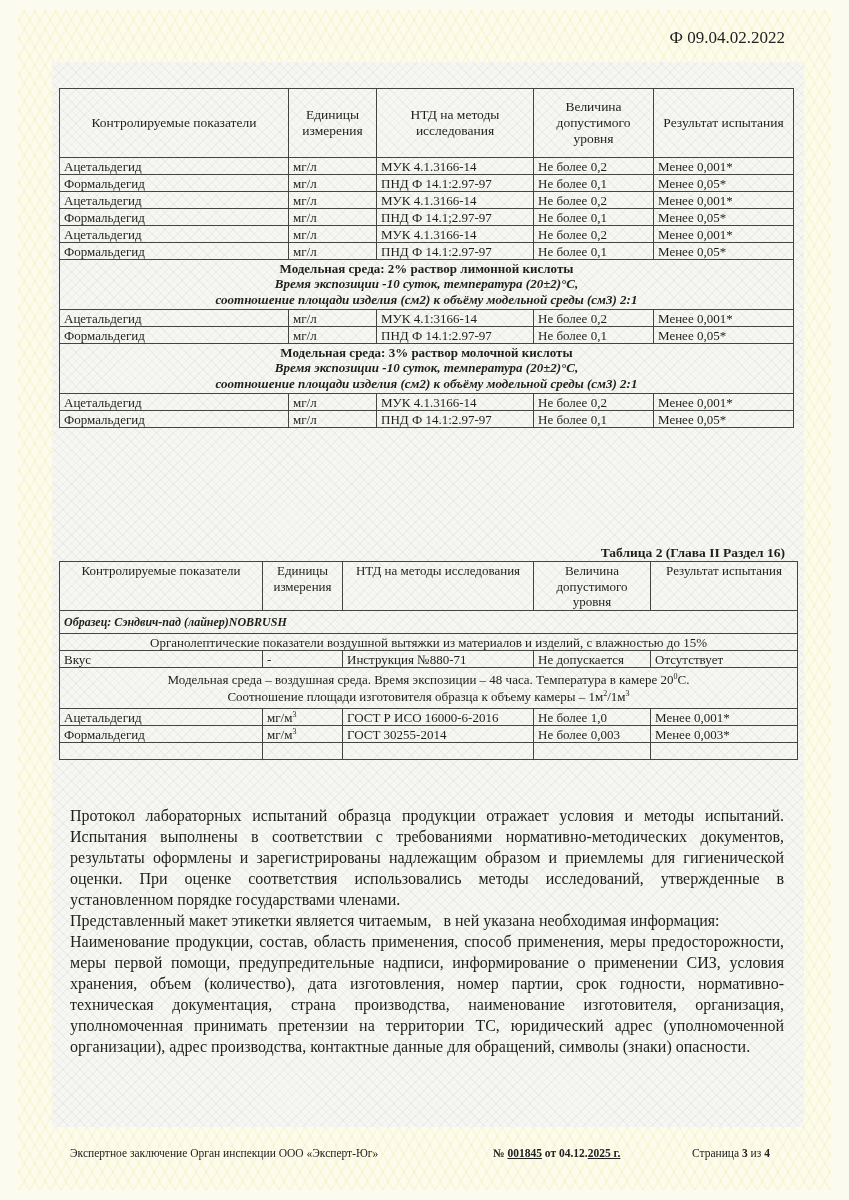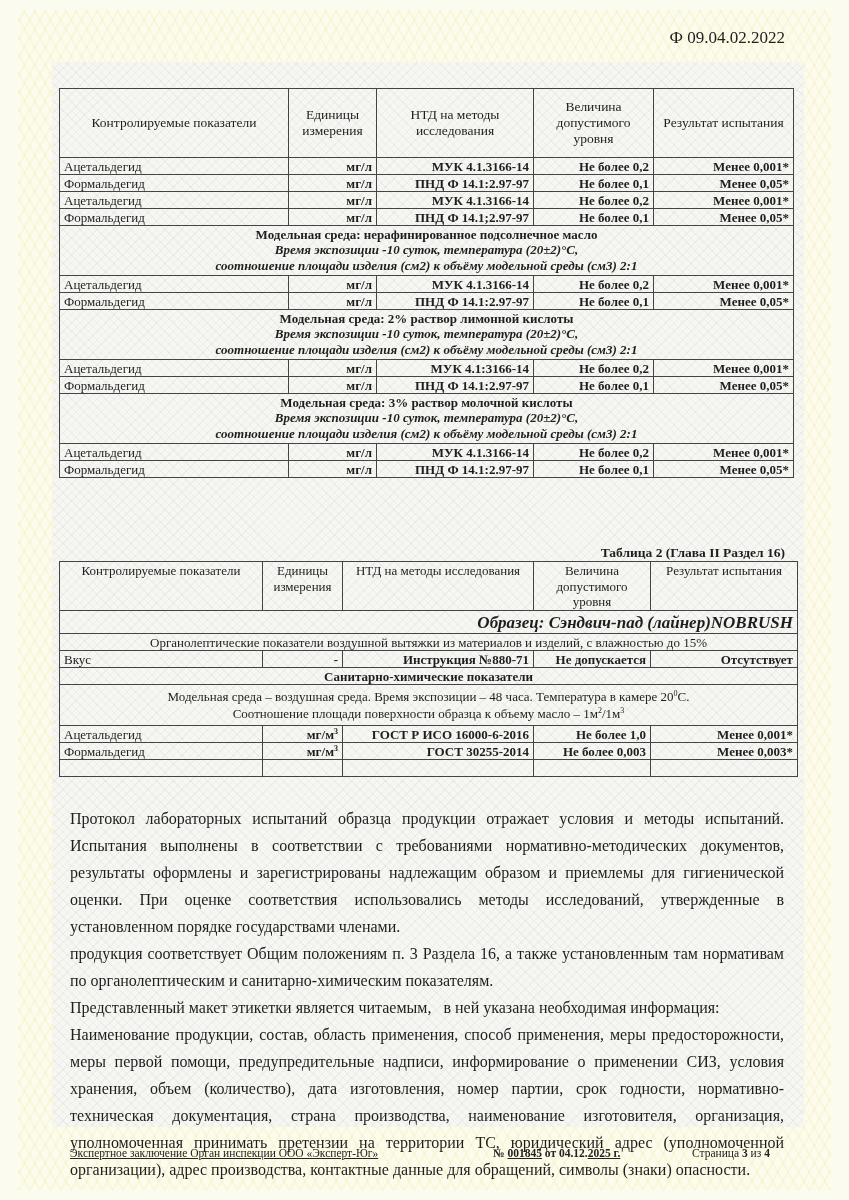--- a/index.html
+++ b/index.html
@@ -25,45 +25,45 @@
   }
   .form-code {
     position: absolute; right: 64px; top: 28px;
     font-size: 17px; color: #222;
   }
   table { border-collapse: collapse; position: absolute; table-layout: fixed; }
   td, th { border: 1px solid #444; font-weight: normal; padding: 0 4px; line-height: 15px; font-size: 13px; }
   #t1 { left: 59px; top: 88px; width: 734px; }
   #t1 th { height: 68px; vertical-align: middle; text-align: center; font-size: 13.5px; line-height: 16px; }
   #t1 td { height: 16px; }
-  .c { text-align: right; font-weight: bold; }
+  .c { text-align: left; }
   .l { text-align: left; }
   .section-cell { text-align: center; padding: 1px 4px; }
   .section-title { font-weight: bold; font-size: 13px; line-height: 15px; }
   .section-sub { font-style: italic; font-weight: bold; font-size: 13px; line-height: 16px; }
   .table2-caption {
     position: absolute; right: 64px; top: 545px; font-weight: bold; font-size: 13.5px;
   }
   #t2 { left: 59px; top: 561px; width: 738px; }
   #t2 th { height: 47px; vertical-align: top; text-align: center; font-size: 13px; line-height: 15.5px; padding-top: 1px; }
   #t2 td { height: 16px; }
-  .sample-title { font-style: italic; font-weight: bold; font-size: 17px; text-align: right; height: 22px !important; }
+  .sample-title { font-style: italic; font-weight: bold; font-size: 12px; text-align: left; height: 22px !important; }
   .organo-cap { text-align: center; font-size: 13px; }
   .sanit-title { text-align: center; font-weight: bold; font-size: 13px; }
   .model-air { text-align: center; font-size: 13px; line-height: 17px; padding: 3px 4px; }
   sup { font-size: 8px; line-height: 0; }
   .body-text {
     position: absolute; left: 70px; top: 805px; width: 714px;
-    font-size: 16px; line-height: 27px; text-align: justify;
+    font-size: 16px; line-height: 21px; text-align: justify;
   }
   .body-text p { margin: 0; }
   .footer {
     position: absolute; left: 70px; top: 1147px; width: 720px; font-size: 11.5px; color: #222;
   }
-  .footer .f-left { position: absolute; left: 0; top: 0; text-decoration: underline; }
+  .footer .f-left { position: absolute; left: 0; top: 0; }
   .footer .f-num { position: absolute; left: 395px; top: 0; font-weight: bold; margin-left: 28px; }
   .footer .f-num u { text-decoration: underline; }
   .footer .f-page { position: absolute; left: 622px; top: 0; }
   .footer .f-page b { font-weight: bold; }
 </style>
 </head>
 <body>
 
 <div class="border-frame"></div>
 <div class="inner-area"></div>
@@ -110,27 +110,20 @@
         <td class="c">Менее 0,001*</td>
       </tr>
       <tr>
         <td class="l">Формальдегид</td>
         <td class="c">мг/л</td>
         <td class="c">ПНД Ф 14.1;2.97-97</td>
         <td class="c">Не более 0,1</td>
         <td class="c">Менее 0,05*</td>
       </tr>
       <tr>
-        <td colspan="5" class="section-cell">
-          <div class="section-title">Модельная среда: нерафинированное подсолнечное масло</div>
-          <div class="section-sub">Время экспозиции -10 суток, температура (20±2)°С,</div>
-          <div class="section-sub">соотношение площади изделия (см2) к объёму модельной среды (см3) 2:1</div>
-        </td>
-      </tr>
-      <tr>
         <td class="l">Ацетальдегид</td>
         <td class="c">мг/л</td>
         <td class="c">МУК 4.1.3166-14</td>
         <td class="c">Не более 0,2</td>
         <td class="c">Менее 0,001*</td>
       </tr>
       <tr>
         <td class="l">Формальдегид</td>
         <td class="c">мг/л</td>
         <td class="c">ПНД Ф 14.1:2.97-97</td>
@@ -209,26 +202,23 @@
       <td colspan="5" class="organo-cap">Органолептические показатели воздушной вытяжки из материалов и изделий, с влажностью до 15%</td>
     </tr>
     <tr>
       <td class="l">Вкус</td>
       <td class="c">-</td>
       <td class="c">Инструкция №880-71</td>
       <td class="c">Не допускается</td>
       <td class="c">Отсутствует</td>
     </tr>
     <tr>
-      <td colspan="5" class="sanit-title">Санитарно-химические показатели</td>
-    </tr>
-    <tr>
       <td colspan="5" class="model-air">
         <span><span>Модельная среда – воздушная среда. Время экспозиции – 48 часа. Температура в камере 20</span><sup>0</sup><span>С.</span></span><br>
-        <span><span>Соотношение площади поверхности образца к объему масло – 1м</span><sup>2</sup><span>/1м</span><sup>3</sup></span>
+        <span><span>Соотношение площади изготовителя образца к объему камеры – 1м</span><sup>2</sup><span>/1м</span><sup>3</sup></span>
       </td>
     </tr>
     <tr>
       <td class="l">Ацетальдегид</td>
       <td class="c"><span>мг/м</span><sup>3</sup></td>
       <td class="c">ГОСТ Р ИСО 16000-6-2016</td>
       <td class="c">Не более 1,0</td>
       <td class="c">Менее 0,001*</td>
     </tr>
     <tr>
@@ -243,21 +233,20 @@
       <td></td>
       <td></td>
       <td></td>
       <td></td>
     </tr>
   </tbody>
 </table>
 
 <div class="body-text">
   <p>Протокол лабораторных испытаний образца продукции отражает условия и методы испытаний. Испытания выполнены в соответствии с требованиями нормативно-методических документов, результаты оформлены и зарегистрированы надлежащим образом и приемлемы для гигиенической оценки. При оценке соответствия использовались методы исследований, утвержденные в установленном порядке государствами членами.</p>
-  <p>продукция соответствует Общим положениям п. 3 Раздела 16, а также установленным там нормативам по органолептическим и санитарно-химическим показателям.</p>
   <p style="white-space:pre-wrap;">Представленный макет этикетки является читаемым,   в ней указана необходимая информация:</p>
   <p>Наименование продукции, состав, область применения, способ применения, меры предосторожности, меры первой помощи, предупредительные надписи, информирование о применении СИЗ, условия хранения, объем (количество), дата изготовления, номер партии, срок годности, нормативно-техническая документация, страна производства, наименование изготовителя, организация, уполномоченная принимать претензии на территории ТС, юридический адрес (уполномоченной организации), адрес производства, контактные данные для обращений, символы (знаки) опасности.</p>
 </div>
 
 <div class="footer">
   <span class="f-left">Экспертное заключение Орган инспекции ООО «Эксперт-Юг»</span>
   <span class="f-num"><span>№ </span><u>001845</u><span style="white-space:pre;"> от </span><span>04.12.</span><u>2025 г.</u></span>
   <span class="f-page"><span style="white-space:pre;margin-top:8px;">Страница </span><b>3</b><span style="white-space:pre;"> из </span><b>4</b></span>
 </div>
 

